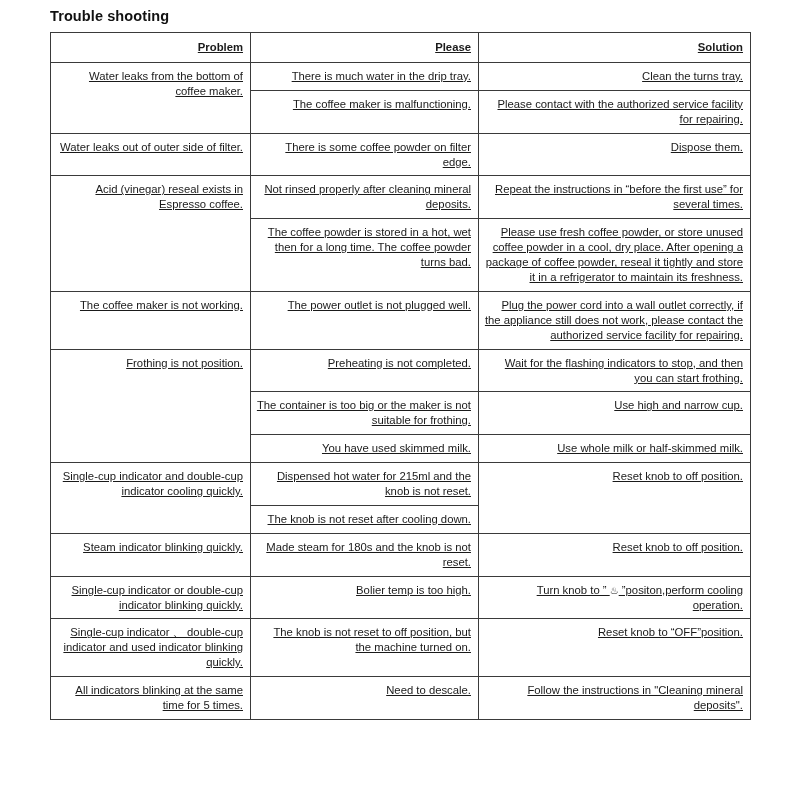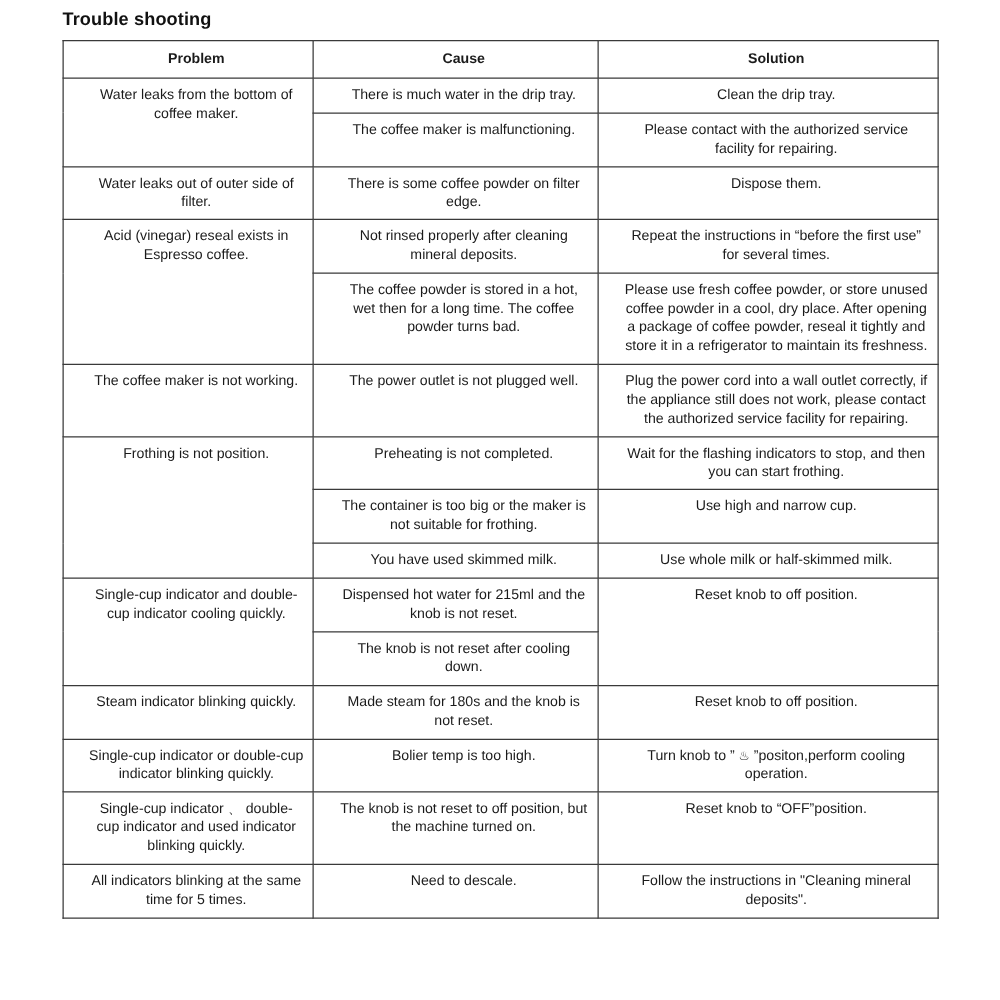--- a/index.html
+++ b/index.html
@@ -29,26 +29,27 @@
     letter-spacing: 0.1px;
   }
   table.tbl {
     border-collapse: collapse;
     width: 700px;
     table-layout: fixed;
   }
   table.tbl td, table.tbl th {
     border: 1px solid #3a3a3a;
     vertical-align: top;
-    padding: 6px 7px 6px 20px;
+    padding: 6px 7px 6px 5px;
     font-size: 11.3px;
     line-height: 1.32;
     font-weight: normal;
-    text-align: center;
+    text-align: right;
     color: #1a1a1a;
+    text-decoration: underline;
   }
   table.tbl th {
     font-weight: bold;
     font-size: 11.3px;
     padding-top: 7px;
     padding-bottom: 7px;
   }
   td.prob {
     width: 200px;
   }
@@ -81,30 +82,30 @@
 
   <table class="tbl">
     <colgroup>
       <col class="c-prob">
       <col class="c-cause">
       <col class="c-sol">
     </colgroup>
     <thead>
       <tr>
         <th>Problem</th>
-        <th>Cause</th>
+        <th>Please</th>
         <th>Solution</th>
       </tr>
     </thead>
     <tbody>
 
       <tr>
         <td class="prob vmid" rowspan="2">Water leaks from the bottom of coffee maker.</td>
         <td class="cause">There is much water in the drip tray.</td>
-        <td class="sol">Clean the drip tray.</td>
+        <td class="sol">Clean the turns tray.</td>
       </tr>
 
       <tr>
         <td class="cause">The coffee maker is malfunctioning.</td>
         <td class="sol">Please contact with the authorized service facility for repairing.</td>
       </tr>
 
       <tr>
         <td class="prob vmid">Water leaks out of outer side of filter.</td>
         <td class="cause">There is some coffee powder on filter edge.</td>

